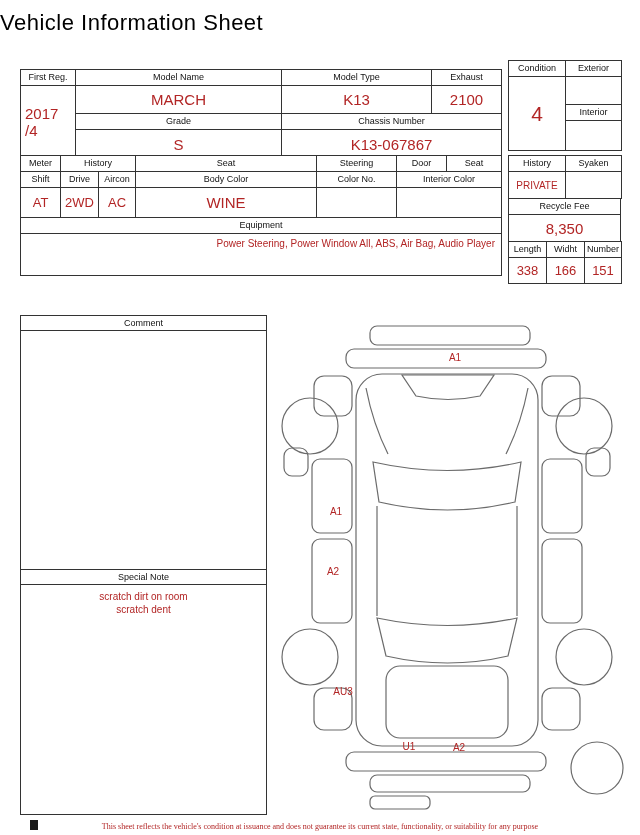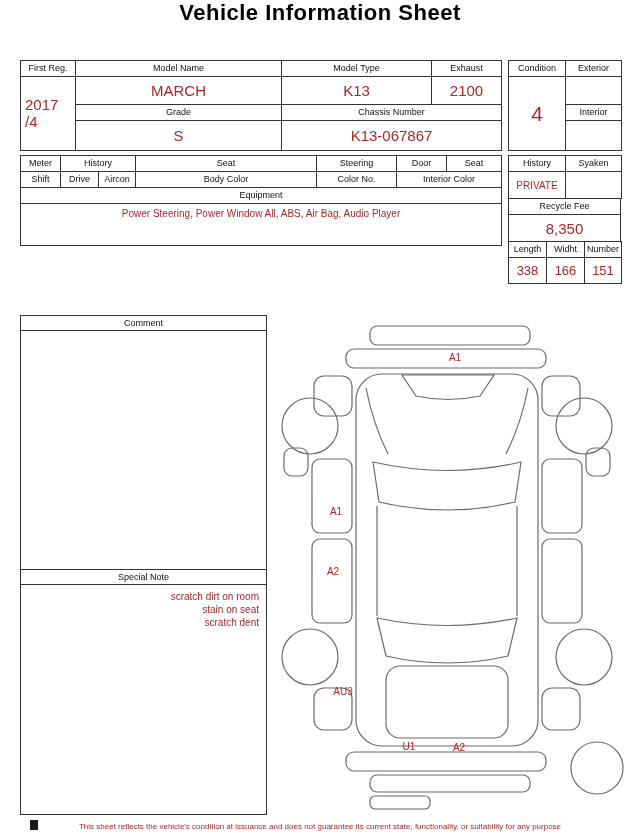--- a/index.html
+++ b/index.html
@@ -3,61 +3,61 @@
 <meta charset="utf-8">
 <style>
   html,body{margin:0;padding:0}
   body{
     width:640px;height:835px;position:relative;background:#fff;
     font-family:"Liberation Sans","DejaVu Sans",sans-serif;color:#000;
     -webkit-font-smoothing:antialiased;
   }
   .abs{position:absolute}
   .title{
-    position:absolute;top:0;left:0;width:640px;text-align:center;
-    font-size:22px;font-weight:bold;letter-spacing:.5px;color:#000;
+    position:absolute;top:10px;left:0;width:640px;
+    font-size:22px;font-weight:normal;letter-spacing:.5px;color:#000;
   }
   table{border-collapse:collapse;table-layout:fixed;background:#fff}
   td{border:1px solid #333;padding:0;text-align:center;vertical-align:middle;overflow:hidden}
   .lbl{font-size:9px;color:#111;height:15px;line-height:15px;font-weight:normal}
   :root{--red:#b22525}
   .v-xl{font-size:21px;color:var(--red)}
   .v-lg{font-size:15px;color:var(--red)}
   .v-md{font-size:13px;color:var(--red)}
   .v-sm{font-size:10px;color:var(--red)}
   .first-reg{text-align:left;padding-left:4px;white-space:pre-line;line-height:1.1;font-size:15px;color:var(--red)}
-  .equip-val{text-align:center;vertical-align:top;padding:4px 6px;font-size:10px;color:var(--red)}
+  .equip-val{text-align:right;vertical-align:top;padding:4px 6px;font-size:10px;color:var(--red)}
   .stack{margin-top:-1px}
   .comment-box{
     left:20px;top:315px;width:245px;height:498px;border:1px solid #333;
     display:flex;flex-direction:column;background:#fff;
   }
   .box-header{
     height:14px;line-height:14px;text-align:center;font-size:9px;color:#111;flex:none;
   }
   .hdr-top{border-bottom:1px solid #333}
   .hdr-mid{border-top:1px solid #333;border-bottom:1px solid #333}
   .comment-area{height:238px;flex:none}
   .note-area{flex:1;padding:5px 7px}
-  .note-line{font-size:10px;line-height:13px;color:var(--red);text-align:right}
+  .note-line{font-size:10px;line-height:13px;color:var(--red);text-align:center}
   .footer{
     position:absolute;left:0;bottom:4px;width:640px;text-align:center;
-    font-size:8px;color:var(--red);
+    font-size:8px;color:var(--red);font-family:Liberation Serif, serif;
   }
   .footer-mark{position:absolute;left:30px;bottom:5px;width:8px;height:10px;background:#1a1a1a}
   svg text{font-family:"Liberation Sans","DejaVu Sans",sans-serif}
 </style>
 </head>
 <body>
 
 <div class="sheet">
 
   <div class="title">Vehicle Information Sheet</div>
 
-  <table class="abs" style="left:20px;top:60px;width:481px">
+  <table class="abs" style="left:20px;top:69px;width:481px">
     <colgroup>
         <col style="width:55px">
         <col style="width:206px">
         <col style="width:150px">
         <col style="width:70px">
       </colgroup>
     <tbody>
         <tr style="height:15px">
       <td class="lbl">First Reg.</td>
       <td class="lbl">Model Name</td>
@@ -125,20 +125,28 @@
       <td class="lbl">Seat</td>
     </tr>
     <tr style="height:16px">
       <td class="lbl">Shift</td>
       <td class="lbl">Drive</td>
       <td class="lbl">Aircon</td>
       <td class="lbl">Body Color</td>
       <td class="lbl">Color No.</td>
       <td class="lbl" colspan="2">Interior Color</td>
     </tr>
+    <tr style="height:30px">
+      <td class="v-md">AT</td>
+      <td class="v-md">2WD</td>
+      <td class="v-md">AC</td>
+      <td class="v-lg">WINE</td>
+      <td></td>
+      <td colspan="2"></td>
+    </tr>
     <tr style="height:15px">
       <td class="lbl" colspan="7">Equipment</td>
     </tr>
     <tr style="height:42px">
       <td class="equip-val" colspan="7">Power Steering, Power Window  All, ABS, Air Bag, Audio Player</td>
     </tr>
   </tbody>
     </table>
 
   <div class="abs" style="left:508px;top:155px;width:113px">
@@ -188,21 +196,20 @@
     </tbody>
       </table>
   </div>
 
   <div class="abs comment-box">
     <div class="box-header hdr-top">Comment</div>
     <div class="comment-area"></div>
     <div class="box-header hdr-mid">Special Note</div>
     <div class="note-area">
       <div class="note-line">scratch dirt on room</div>
-      <div class="note-line">stain on seat</div>
       <div class="note-line">scratch dent</div>
     </div>
   </div>
 
   <svg class="abs" style="left:270px;top:316px" width="365" height="500" viewBox="0 0 365 500">
     <g fill="none" stroke="#6b6b6b" stroke-width="1.2">
 
       <rect x="100" y="10" width="160" height="19" rx="7"></rect>
       <rect x="76" y="33" width="200" height="19" rx="8"></rect>
 

